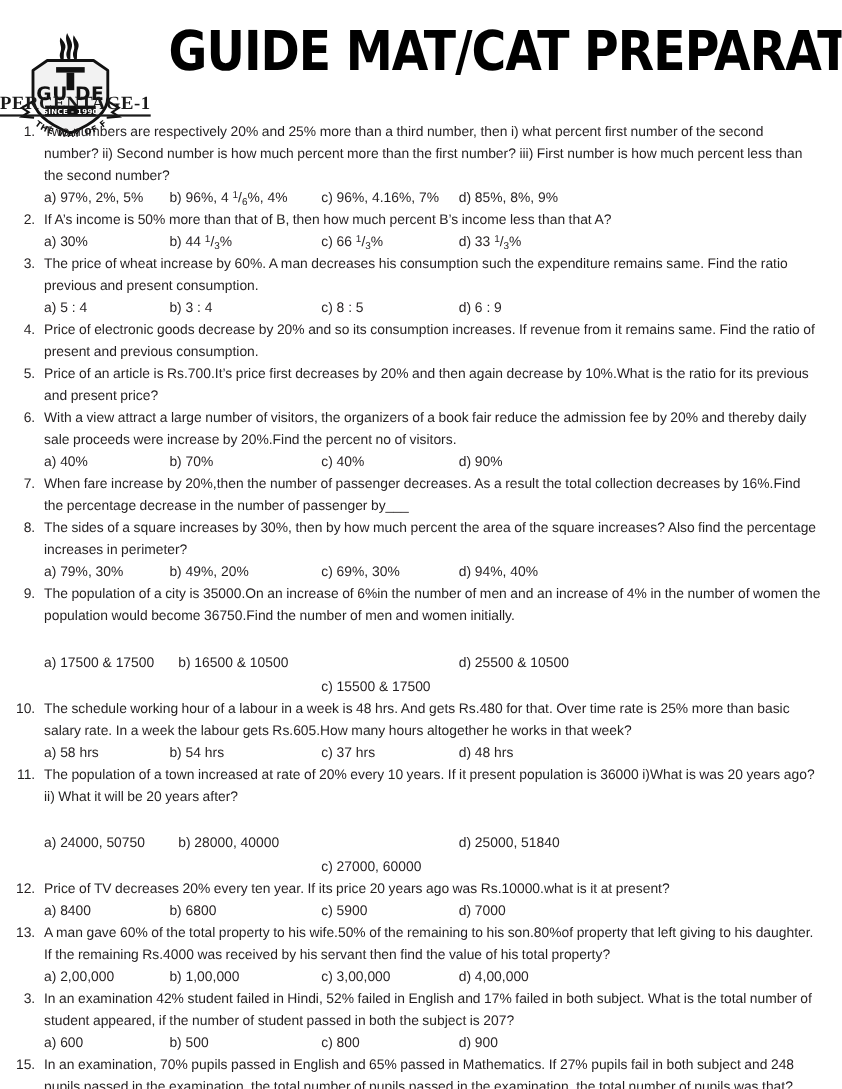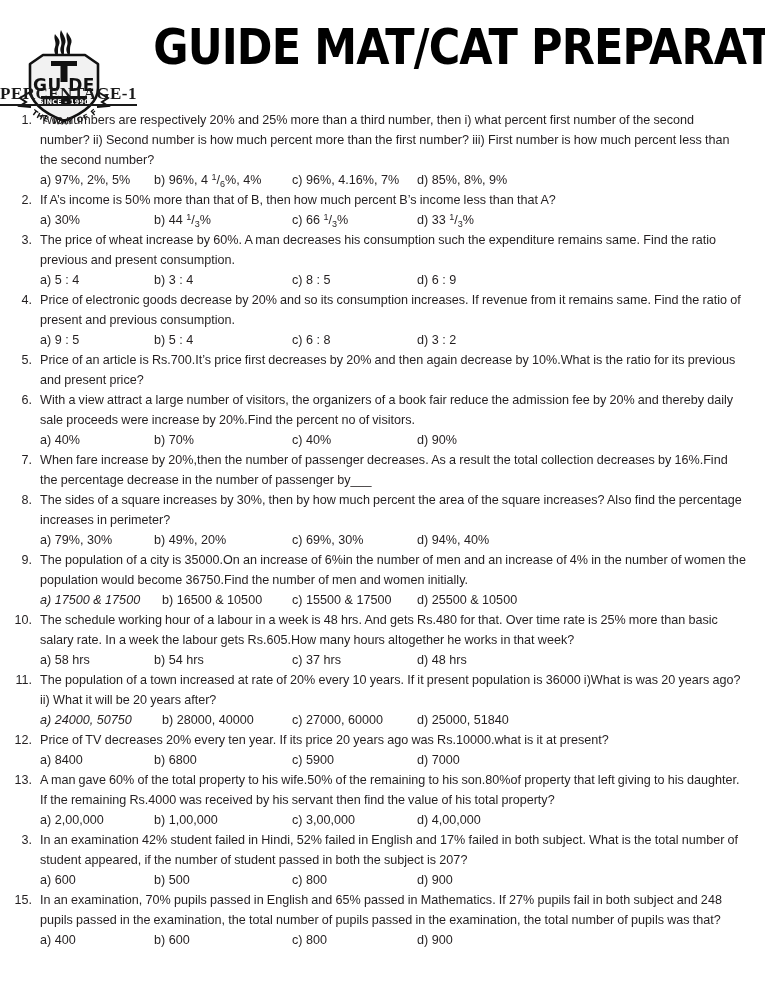--- a/index.html
+++ b/index.html
@@ -101,23 +101,23 @@
     line-height: 20px;
     align-items: center;
   }
   .opt { flex: 0 0 auto; }
   .opt-a { width: 114px; }
   .opt-b { width: 138px; }
   .opt-c { width: 125px; }
   .opt-d { width: auto; }
 
   
-  .q-opts.wide .opt-a { width: 122px; font-style: italic; }
+  .q-opts.wide .opt-a { width: 122px; }
   .q-opts.wide .opt-b { width: 130px; }
-  .q-opts.wide .opt-c { width: 125px; }
+  .q-opts.wide .opt-c { width: 125px; margin-top: 44px; }
 
   
   .frac { white-space: nowrap; }
   .frac sup {
     font-size: 0.72em;
     vertical-align: 0.42em;
     line-height: 0;
   }
   .frac sub {
     font-size: 0.72em;
@@ -201,26 +201,20 @@
           <div class="opt opt-b">b) 3 : 4</div>
           <div class="opt opt-c">c) 8 : 5</div>
           <div class="opt opt-d">d) 6 : 9</div>
         </div>
       </div>
     </div>
     <div class="q">
       <div class="q-num">4.</div>
       <div class="q-body">
         <div class="q-text">Price of electronic goods decrease by 20% and so its consumption increases. If revenue from it remains same. Find the ratio of present and previous consumption.</div>
-        <div class="q-opts">
-          <div class="opt opt-a">a)  9 : 5</div>
-          <div class="opt opt-b">b) 5 : 4</div>
-          <div class="opt opt-c">c) 6 : 8</div>
-          <div class="opt opt-d">d) 3 : 2</div>
-        </div>
       </div>
     </div>
     <div class="q">
       <div class="q-num">5.</div>
       <div class="q-body">
         <div class="q-text">Price of an article is Rs.700.It’s price first decreases by 20% and then again decrease by 10%.What is the ratio for its previous and present price?</div>
       </div>
     </div>
     <div class="q">
       <div class="q-num">6.</div>

